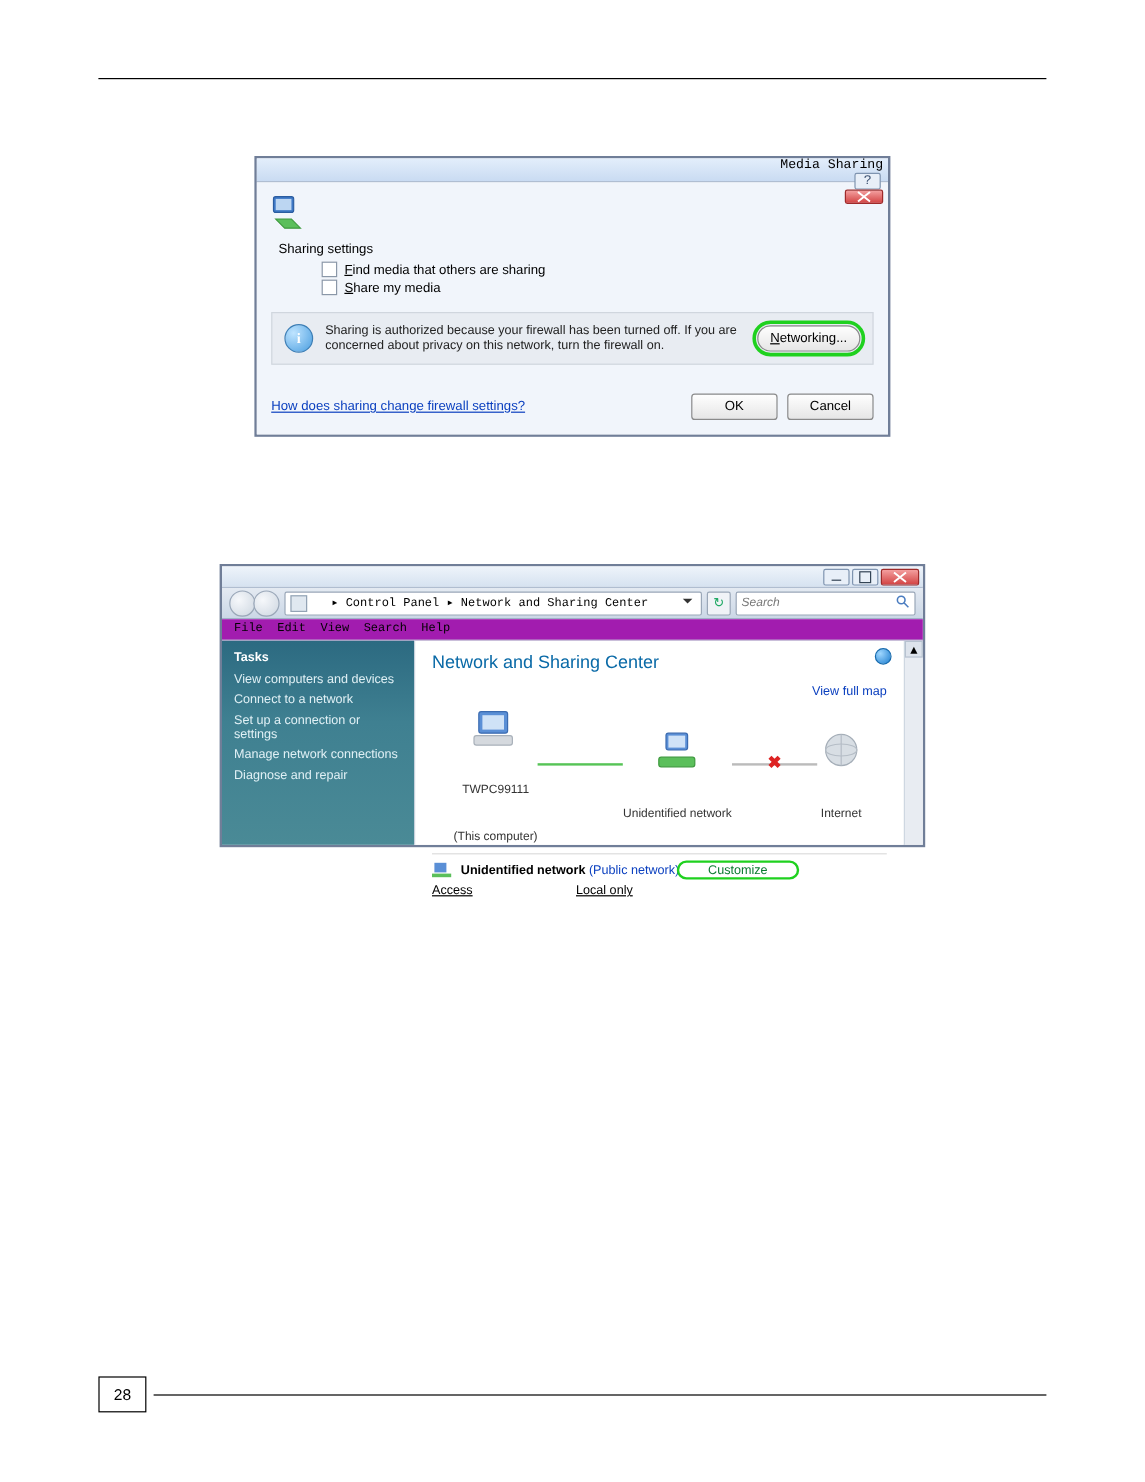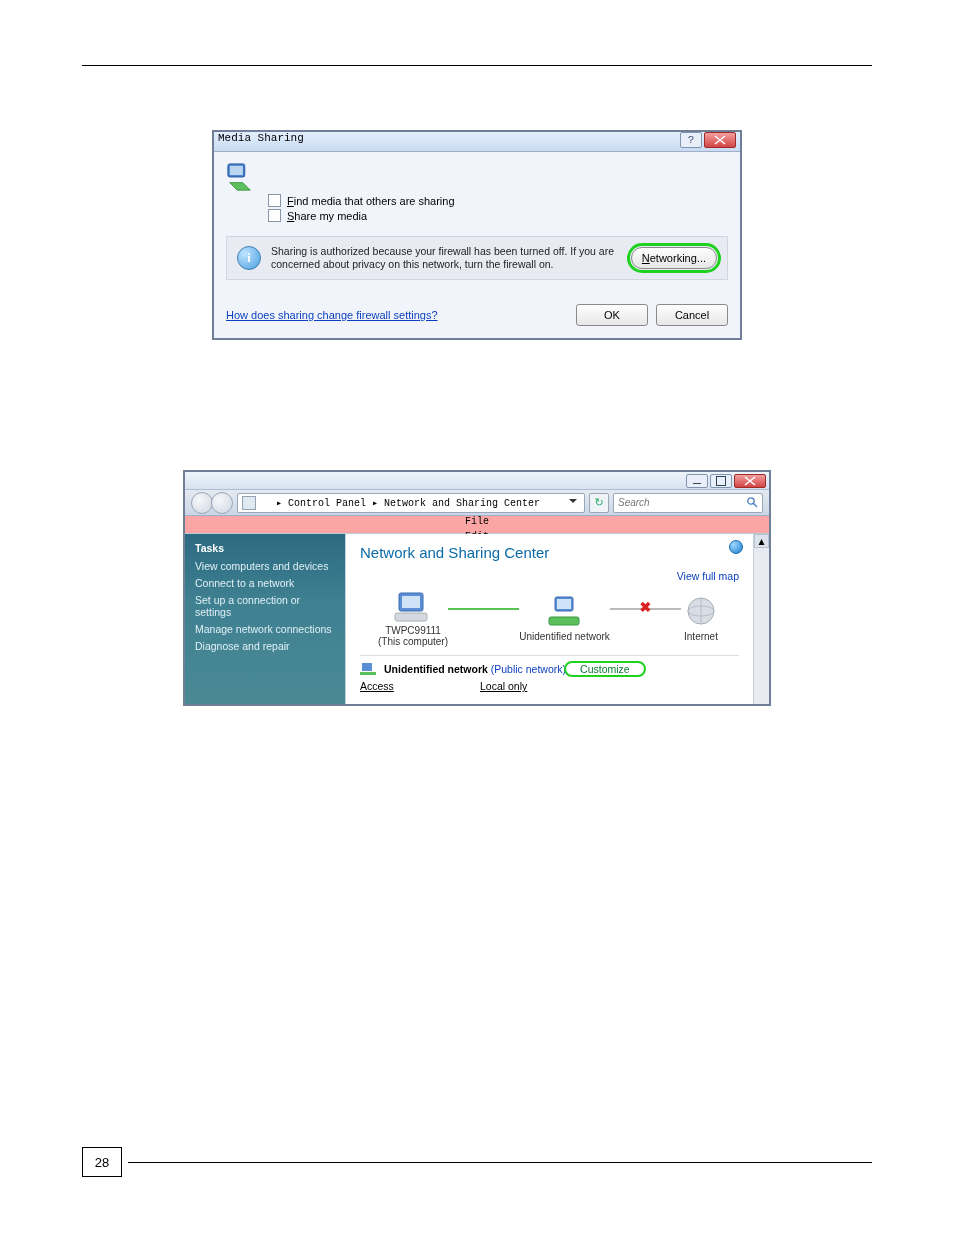--- a/index.html
+++ b/index.html
@@ -25,25 +25,26 @@
     transform: translateX(-50%);
     border: 2px solid #707e98;
   }
   
   .fig1 { top: 130px; width: 530px; }
   .dlg1-titlebar {
     height: 20px;
     background: linear-gradient(#e3eefb,#c9dbf2);
     border-bottom: 1px solid #a0b0c8;
     display: flex;
-    align-items: flex-start;
+    align-items: flex-end;
     padding: 0 4px;
     font-family: "Courier New", monospace;
     font-size: 11px;
     color: #000;
+    flex-direction: column;
   }
   .dlg1-titlebar .spacer { flex: 1; }
   .tb-help {
     width: 22px; height: 16px;
     background: #e8eff8;
     border: 1px solid #7f94b0;
     border-radius: 2px;
     display: flex; align-items:center; justify-content:center;
     font-size: 11px; color:#3b5070;
     margin-right: 2px;
@@ -164,55 +165,55 @@
   .addr-icon{width:14px;height:14px;background:#e0e8f0;border:1px solid #93a3b5;}
   .addr-drop{width:14px;height:18px;display:flex;align-items:center;justify-content:center;}
   .addr-drop::after{content:"";border:4px solid transparent;border-top-color:#333;}
   .addr-refresh{width:20px;height:20px;background:#f0f3f7;border:1px solid #9aa7b8;border-radius:2px;display:flex;align-items:center;justify-content:center;font-size:11px;color:#2a6;}
   .search-field{
     width:150px;height:20px;background:#fff;border:1px solid #9aa7b8;border-radius:2px;
     display:flex;align-items:center;padding:0 4px;font-size:10px;color:#777;font-style:italic;
   }
   .search-field .mag{margin-left:auto;}
   .w2-menu{
-    height:18px; background:#fca5a5; border-bottom:1px solid #c0cad6;
+    height:18px; background:#a21caf; border-bottom:1px solid #c0cad6;
     display:flex; align-items:center; gap:4px; padding:0 6px;
-    font-family:"Courier New",monospace; font-size:10px; color:#000;flex-direction:column;
+    font-family:"Courier New",monospace; font-size:10px; color:#000;
   }
   .w2-menu span{padding:0 4px; cursor:pointer;}
   .w2-body{display:flex; height:170px;}
   .sidebar{
     width:160px;
     background: linear-gradient(#2c6a81,#3f8091 40%,#4a8a96);
     color:#fff; font-size:10.5px;
     padding:8px 10px;
   }
   .sidebar .tasks-h{font-weight:bold;margin-bottom:6px;}
   .sidebar .task{margin:5px 0;color:#e0f0f5;cursor:pointer;}
   .main{
     flex:1; background:#fff; position:relative; padding:10px 14px;
     border-left:1px solid #c7d1dc;
   }
   .main-title{color:#0a6aa7;font-size:15px;font-weight:normal;}
   .view-full-map{position:absolute;right:14px;top:36px;color:#0a3fbf;font-size:10.5px;cursor:pointer;}
   .help-orb{position:absolute;right:10px;top:6px;width:14px;height:14px;border-radius:50%;background:radial-gradient(circle at 30% 30%,#9fd7ff,#1e7ecf);border:1px solid #166aad;}
   .net-map{display:flex;align-items:center;justify-content:space-between;margin-top:28px;padding:0 18px;}
-  .node{display:flex;flex-direction:column;align-items:center;font-size:10px;color:#333;}
+  .node{display:flex;flex-direction:column;align-items:center;font-size:10px;color:#333;gap:28px;}
   .node .ico{width:40px;height:36px;display:flex;align-items:center;justify-content:center;}
   .edge{height:2px;flex:1;position:relative;margin-bottom:18px;}
   .edge.green{background:#56c456;}
   .edge.red{background:#bbb;}
   .edge.red::after{content:"✖";position:absolute;left:50%;top:-9px;transform:translateX(-50%);color:#d22;font-size:14px;font-weight:bold;}
   .net-row{
     margin-top:8px;border-top:1px solid #ddd;padding-top:6px;
     display:flex;align-items:center;font-size:10.5px;
   }
   .net-row .mini-ico{width:18px;height:14px;margin-right:6px;}
   .net-row .custom{margin-left:auto;color:#0a7a30;font-size:10.5px;cursor:pointer;}
-  .net-row .custom-wrap{outline:2px solid #1fd11f;border-radius:10px;padding:0 14px;}
+  .net-row .custom-wrap{outline:2px solid #1fd11f;border-radius:10px;padding:0 24px;}
   .paren{color:#0a3fbf;}
   .access-row{display:flex;font-size:10.5px;margin-top:4px;}
   .access-row .k{width:120px;text-decoration:underline;}
   .access-row .v{text-decoration:underline;}
   .scrollbar{
     width:16px;background:#e8ecf2;border-left:1px solid #c7d1dc;
     display:flex;flex-direction:column;
   }
   .scrollbar .arrow{height:14px;background:#dde3ec;border:1px solid #b7c2d0;display:flex;align-items:center;justify-content:center;}
   .scrollbar .track{flex:1;}
@@ -246,20 +247,21 @@
   <div class="dlg1-body">
     <div class="intro-row">
       <div class="intro-icon">
         <svg viewBox="0 0 32 32">
           <rect x="2" y="2" width="18" height="14" rx="2" fill="#3e78c6" stroke="#2a5ca0"></rect>
           <rect x="4" y="4" width="14" height="10" fill="#bcd6f2"></rect>
           <path d="M4 22 L18 22 L26 30 L12 30 Z" fill="#5bbf5b" stroke="#3e9a3e"></path>
         </svg>
       </div>
     </div>
+    <div class="section-label">Sharing settings</div>
     <div class="chk-row">
       <span class="chk"></span>
       <span><span class="u">F</span><span>ind media that others are sharing</span></span>
     </div>
     <div class="chk-row">
       <span class="chk"></span>
       <span><span class="u">S</span><span>hare my media</span></span>
     </div>
     <div class="info-panel">
       <div class="info-icon">i</div>

